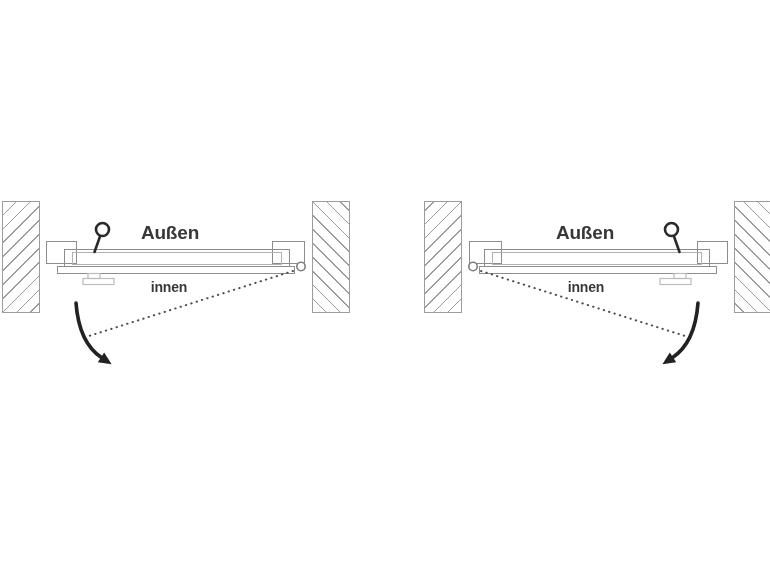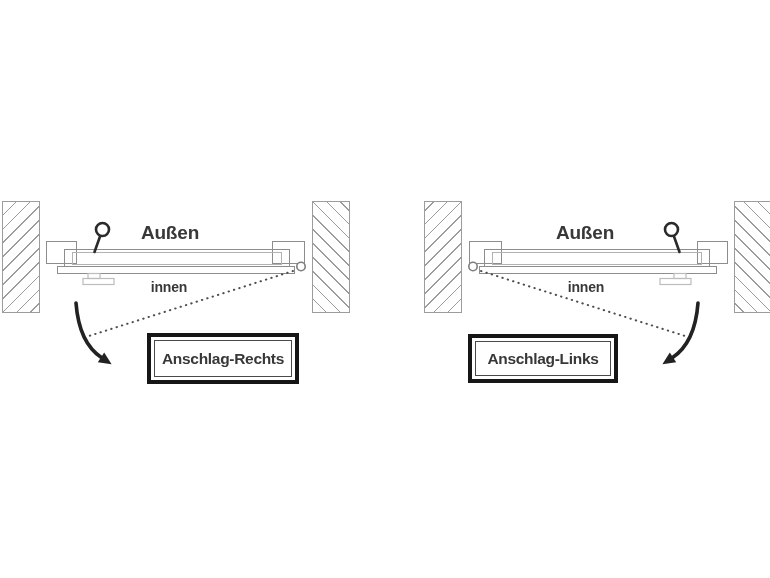--- a/index.html
+++ b/index.html
@@ -87,23 +87,20 @@
         <circle cx="301" cy="266.5" r="4.2" fill="#ffffff" stroke="#7d7d7d" stroke-width="1.6"></circle>
         <line x1="293" y1="271" x2="89" y2="336" stroke="#4d4d4d" stroke-width="2" stroke-linecap="round" stroke-dasharray="0.4 5.2"></line>
         <g>
           <path d="M76,303 Q79,343 102,358" fill="none" stroke="#222222" stroke-width="3.6" stroke-linecap="round"></path>
           <polygon points="111.6,364.3 97.8,362.3 104.2,352.5" fill="#222222"></polygon>
         </g>
       </svg>
     </div>
     <div class="lbl lbl-aussen">Außen</div>
     <div class="lbl lbl-innen">innen</div>
-    <div class="tagbox">
-      <div class="tagbox-inner">Anschlag-Rechts</div>
-    </div>
   </div>
 
   <div class="panel panel-b">
     <div class="gfx">
       <div class="wall wall-lock"></div>
       <div class="wall wall-hinge"></div>
       <div class="frame frame-lock"></div>
       <div class="frame frame-hinge"></div>
       <div class="leaf">
         <div class="leaf-inner"></div>
@@ -121,18 +118,15 @@
         <circle cx="301" cy="266.5" r="4.2" fill="#ffffff" stroke="#7d7d7d" stroke-width="1.6"></circle>
         <line x1="293" y1="271" x2="89" y2="336" stroke="#4d4d4d" stroke-width="2" stroke-linecap="round" stroke-dasharray="0.4 5.2"></line>
         <g>
           <path d="M76,303 Q79,343 102,358" fill="none" stroke="#222222" stroke-width="3.6" stroke-linecap="round"></path>
           <polygon points="111.6,364.3 97.8,362.3 104.2,352.5" fill="#222222"></polygon>
         </g>
       </svg>
     </div>
     <div class="lbl lbl-aussen">Außen</div>
     <div class="lbl lbl-innen">innen</div>
-    <div class="tagbox">
-      <div class="tagbox-inner">Anschlag-Links</div>
-    </div>
   </div>
 
 </div>
 
 </body></html>

